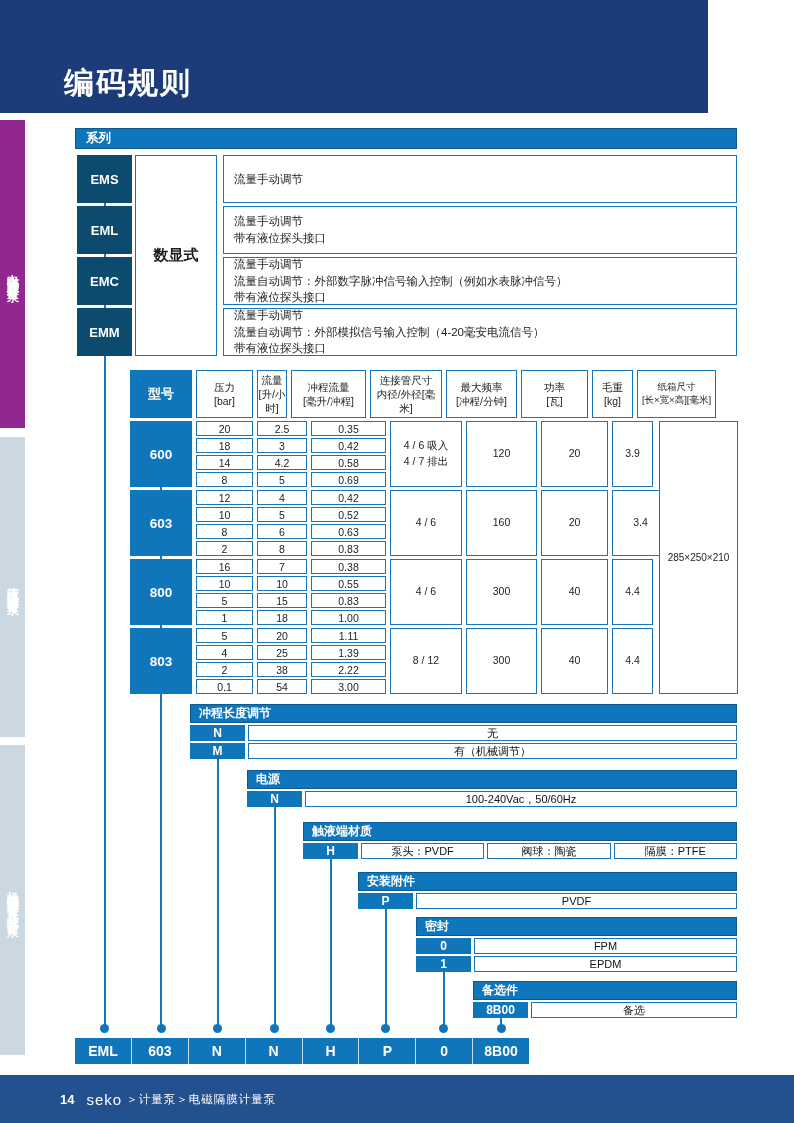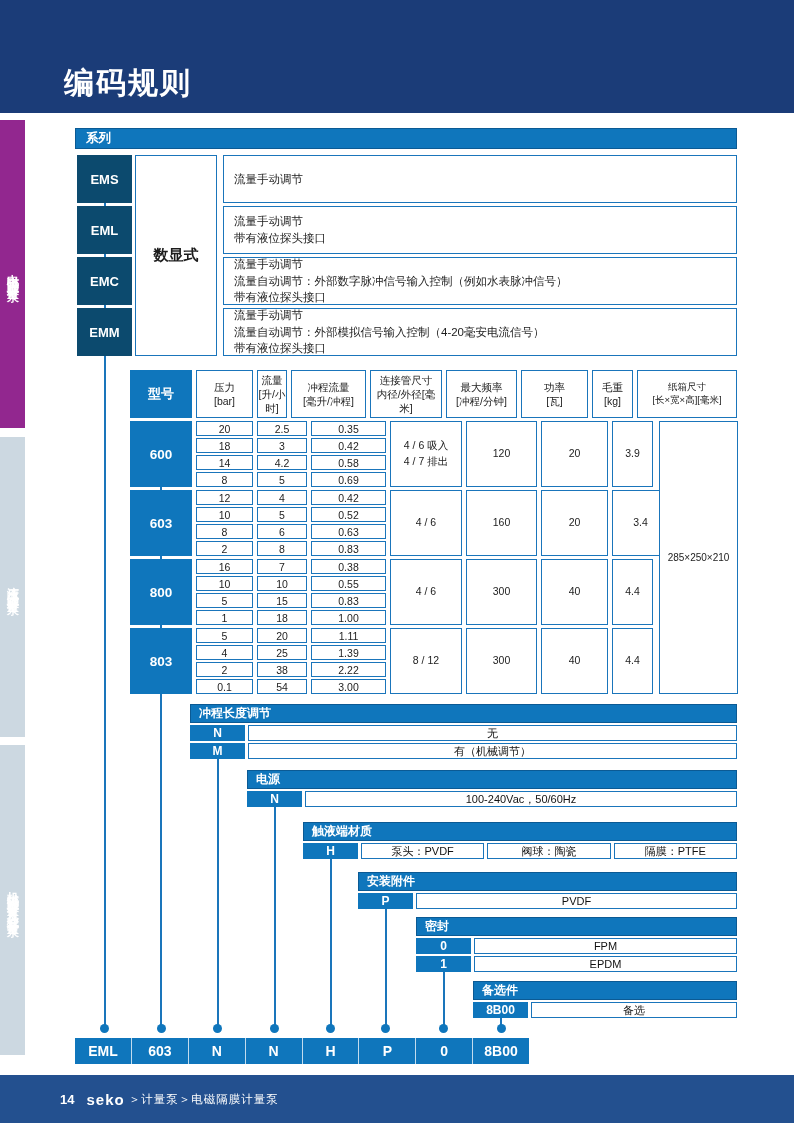--- a/index.html
+++ b/index.html
@@ -1,21 +1,21 @@
 <!DOCTYPE html>
 <html><head>
 <meta charset="utf-8">
 <style>
   * { margin:0; padding:0; box-sizing:border-box; }
   html,body { background:#e9e9e9; }
   body { font-family:"Liberation Sans","DejaVu Sans",sans-serif; }
   .page { position:relative; width:794px; height:1123px; background:#ffffff; overflow:hidden; margin:0 auto; }
 
   
-  .banner { position:absolute; left:0; top:0; width:794px; height:113px; background:#1b3c78; z-index:2;padding-left:19px; }
+  .banner { position:absolute; left:0; top:0; width:708px; height:113px; background:#1b3c78; z-index:2;padding-left:19px; }
   .page-title { position:absolute; left:64px; bottom:9px; color:#ffffff; font-size:30px; font-weight:bold; letter-spacing:2px; }
 
   
   .side-tab { position:absolute; left:0; width:25px; z-index:2; color:#ffffff;
               display:flex; align-items:center; justify-content:center;
               writing-mode:vertical-rl; text-orientation:upright;
               font-size:12px; font-weight:bold; letter-spacing:3px; }
   .tab-em   { top:120px; height:308px; background:#92278f; }
   .tab-hy   { top:437px; height:300px; background:#ccd8e1; }
   .tab-me   { top:745px; height:310px; background:#ccd8e1; }
@@ -75,21 +75,21 @@
   .code-bar { position:absolute; left:75px; top:1038px; width:454px; height:26px; background:#0f76bc;
               display:flex; z-index:3; }
   .code-seg { flex:1; color:#fff; font-weight:bold; font-size:14px;
               display:flex; align-items:center; justify-content:center; }
   .code-seg + .code-seg { border-left:1px solid rgba(255,255,255,.75); }
 
   
   .footer { position:absolute; left:0; top:1075px; width:794px; height:48px; background:#23508f;
             color:#fff; display:flex; align-items:center; padding-left:60px; z-index:2; }
   .footer .pn { font-weight:bold; font-size:13px; margin-right:12px; }
-  .footer .brand { font-weight:bold; font-size:15px; letter-spacing:1px; margin-right:4px; }
+  .footer .brand { font-weight:normal; font-size:15px; letter-spacing:1px; margin-right:4px; }
   .footer .crumb { font-size:11.5px; letter-spacing:1px; }
 </style>
 </head>
 <body>
 
 <div class="page">
 
   <div class="banner">
     <div class="page-title">编码规则</div>
   </div>
@@ -181,21 +181,21 @@
           <div>[冲程/分钟]</div>
         </div>
         <div class="spec-hcell" style="width: 67px; flex: 0 0 auto;">
           <div>功率</div>
           <div>[瓦]</div>
         </div>
         <div class="spec-hcell" style="width: 41px; flex: 0 0 auto;">
           <div>毛重</div>
           <div>[kg]</div>
         </div>
-        <div class="spec-hcell" style="width: 100px; flex: 0 0 auto; font-size: 9.5px;">
+        <div class="spec-hcell" style="width: 79px; flex: 0 0 auto; font-size: 9.5px;">
           <div>纸箱尺寸</div>
           <div>[长×宽×高][毫米]</div>
         </div>
       </div>
     <div class="spec-groups" id="spec-groups">
       <div class="spec-group">
           <div class="g-model" style="width: 62px; flex: 0 0 auto;">600</div>
           <div class="g-stack" style="width: 57px; flex: 0 0 auto;">
             <div class="g-sub">20</div>
             <div class="g-sub">18</div>

